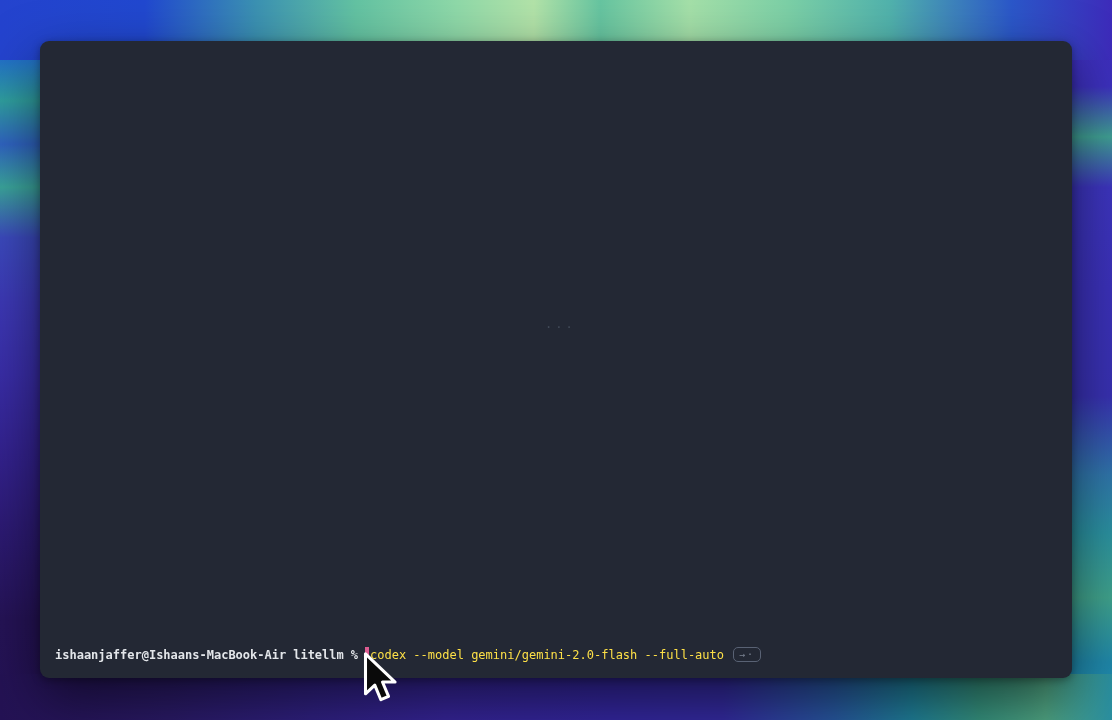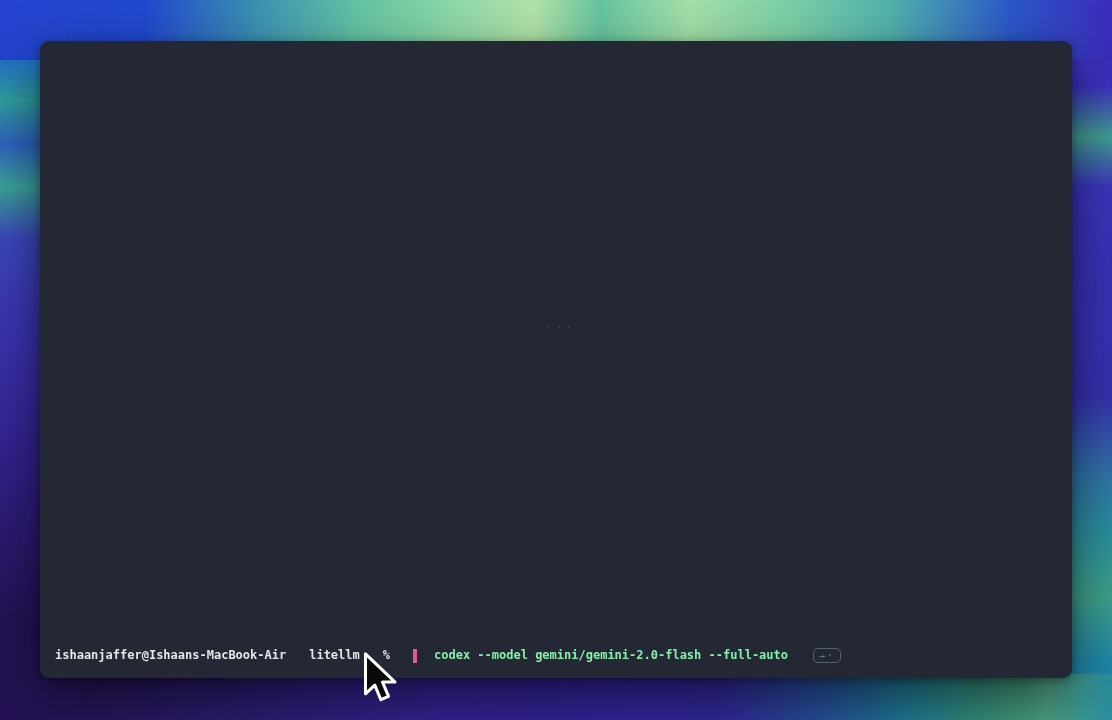--- a/index.html
+++ b/index.html
@@ -53,37 +53,36 @@
   }
   .term-body { position: relative; flex: 1 1 auto; }
   .loading-dots {
     position: absolute; left: 505px; top: 279px;
     color: #414а58;
     color: #414a58;
     font-size: 12px; letter-spacing: 3px;
   }
   .prompt-line {
     flex: 0 0 auto;
-    display: flex; align-items: flex-end;
+    display: flex; align-items: flex-start;
     padding: 0 0 15px 15px;
     font-size: 12px; line-height: 16px;
     white-space: pre;
-    gap: 16px;
   }
   .seg { display: inline-block; }
   .prompt-strong { color: #e3e6ea; font-weight: 700; margin-right: 7px; }
   .prompt-symbol { color: #e3e6ea; font-weight: 700; margin-right: 7px; }
   .text-cursor {
     display: inline-block;
     width: 4px; height: 14px;
     background: #dd5c91;
     margin-right: 1px;
     vertical-align: -2px;
   }
-  .suggestion { color: #86efac; font-weight: bold; }
+  .suggestion { color: #fde047; }
   .hint-badge {
     display: inline-flex; align-items: center; justify-content: center;
     margin-left: 9px;
     min-width: 28px; height: 15px;
     padding: 0 5px;
     border: 1px solid #596274;
     border-radius: 5px;
     color: #7b8494;
     font-size: 10px; line-height: 13px;
     letter-spacing: 2px;

